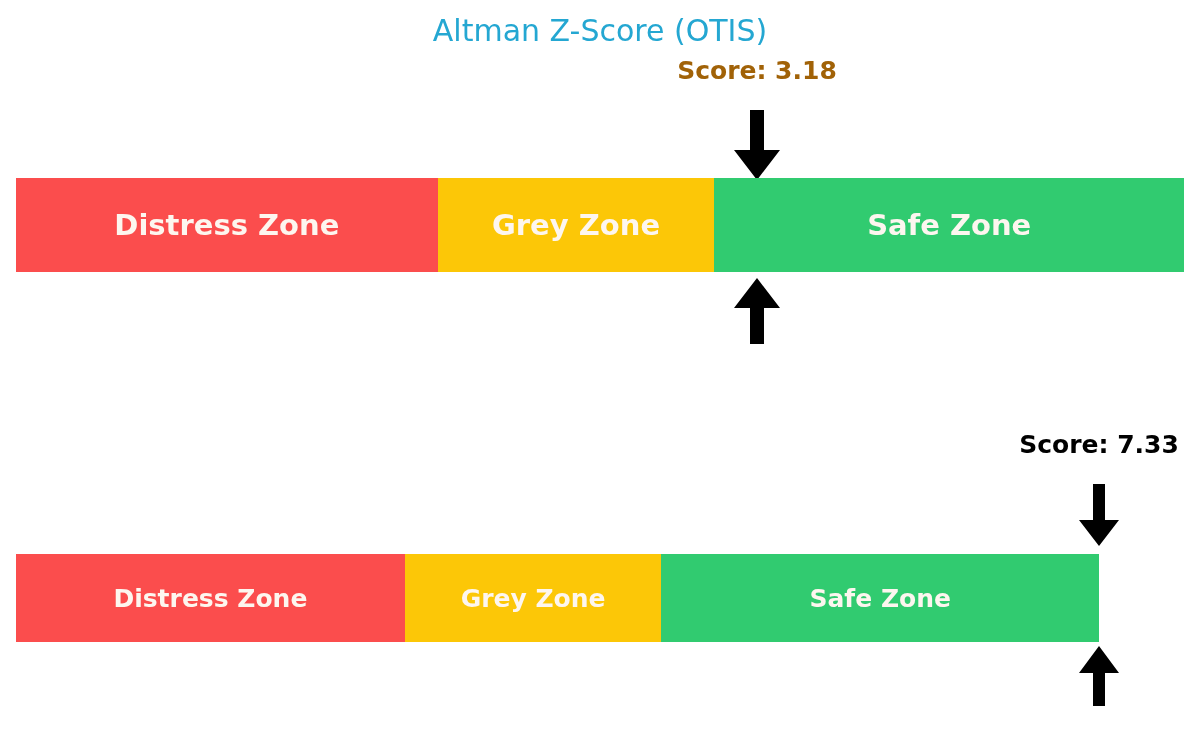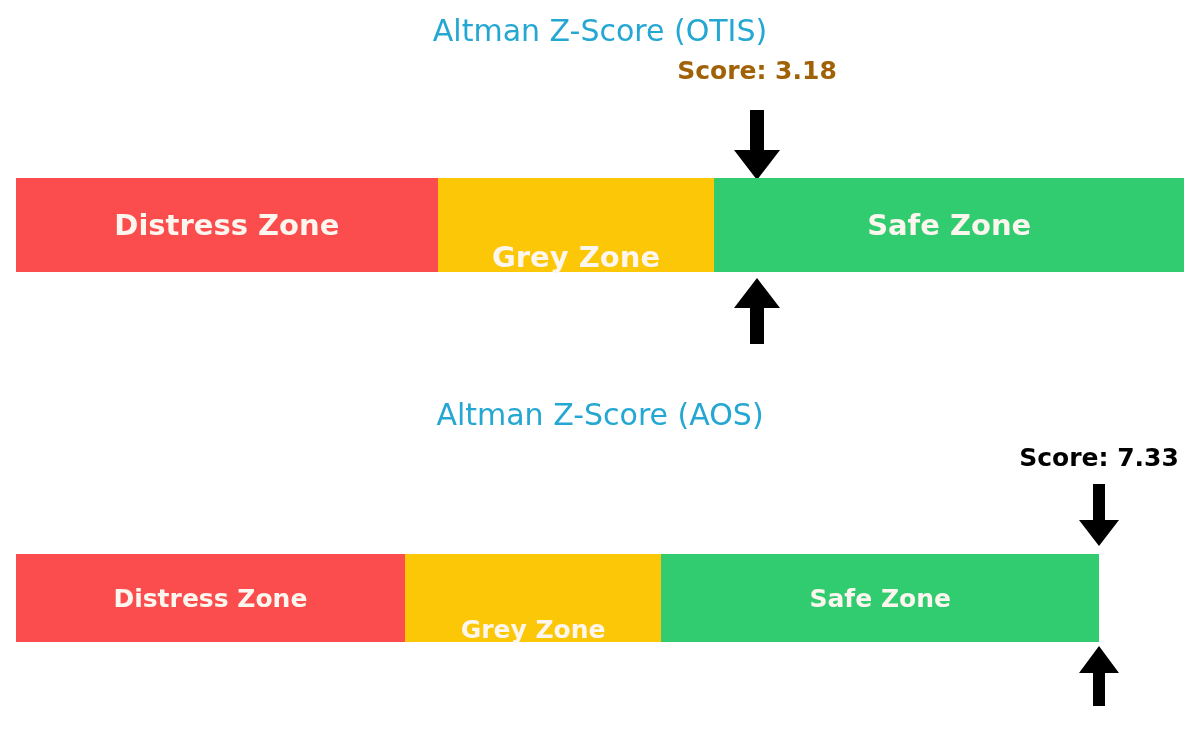--- a/index.html
+++ b/index.html
@@ -58,21 +58,21 @@
   }
 
   .zone-label {
     color: #fdf6ef;
     font-weight: 700;
     white-space: nowrap;
     line-height: 1;
   }
 
   .zone.distress { background: #fb4d4d; }
-  .zone.grey     { background: #fcc707; align-items: flex-end; }
+  .zone.grey     { background: #fcc707; }
   .zone.safe     { background: #31cb70; }
 
   
   .arrow {
     position: absolute;
     transform: translateX(-50%);
   }
   .arrow svg { display: block; }
 
   
@@ -83,21 +83,21 @@
     left: 16px;
     top: 178px;
     width: 1168px;
     height: 94px;
   }
   #chart-one .zone-label { font-size: 29px; }
 
   
   #chart-two { top: 370px; height: 376px; }
   #chart-two .chart-title { top: 27px; }
-  #chart-two .score-label { top: 73px; text-align: center; }
+  #chart-two .score-label { top: 60px; text-align: center; }
   #chart-two .bar {
     left: 16px;
     top: 184px;
     width: 1083px;
     height: 88px;
   }
   #chart-two .zone-label { font-size: 25px; }
 </style>
 </head>
 <body style="background: rgb(255, 255, 255);">
@@ -128,21 +128,20 @@
 
   <div class="arrow" id="arrow-one-up" style="left: 756.979px; top: 278px;">
     <svg width="54" height="66" viewBox="0 0 54 66" aria-hidden="true">
       <path d="M27 0 L50 30 H34 V66 H20 V30 H4 Z" fill="#000000"></path>
     </svg>
   </div>
 </div>
 
 <div class="chart-block" id="chart-two">
 
-  <div class="chart-title" style="color: rgb(36, 167, 210);">Altman Z-Score (AOS)</div>
 
   <div class="score-label" id="score-two" style="color: rgb(0, 0, 0); left: 1099px;">Score: 7.33</div>
 
   <div class="arrow" id="arrow-two-down" style="left: 1099px; top: 114px;">
     <svg width="46" height="62" viewBox="0 0 46 62" aria-hidden="true">
       <path d="M17 0 H29 V36 H43 L23 62 L3 36 H17 Z" fill="#000000"></path>
     </svg>
   </div>
 
   <div class="bar">

